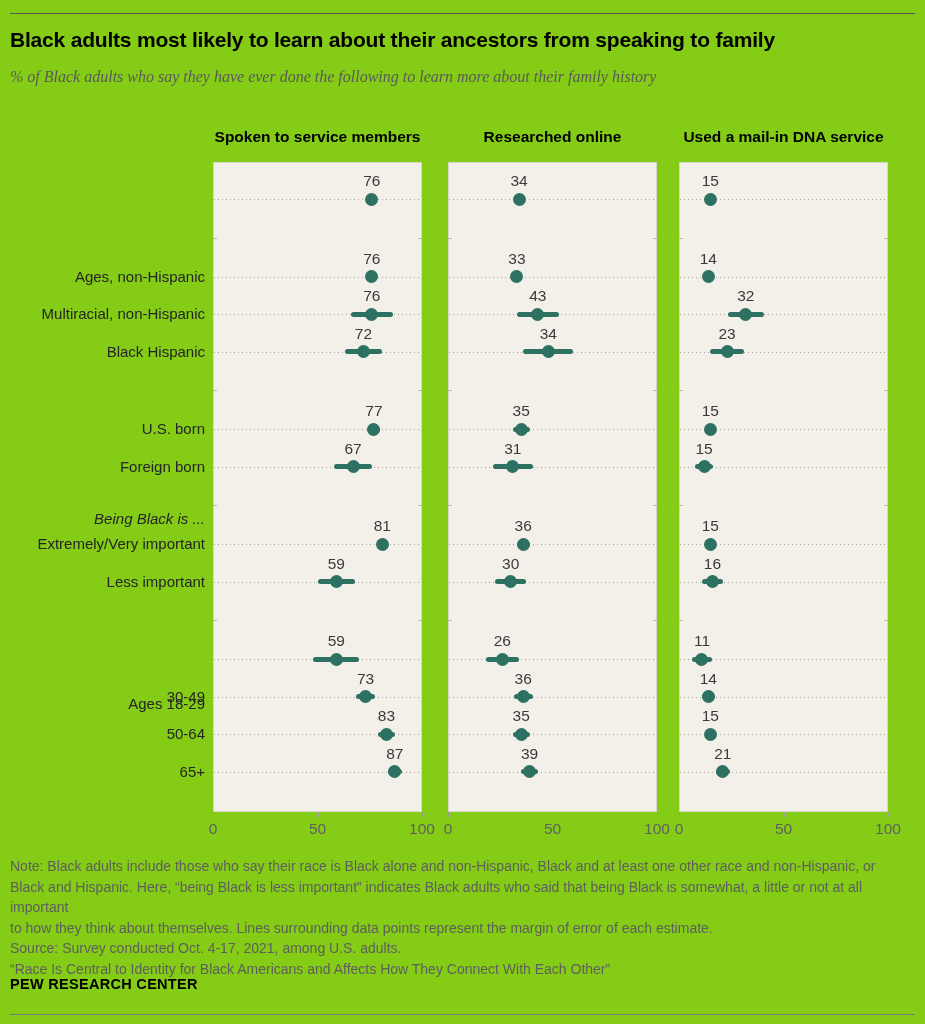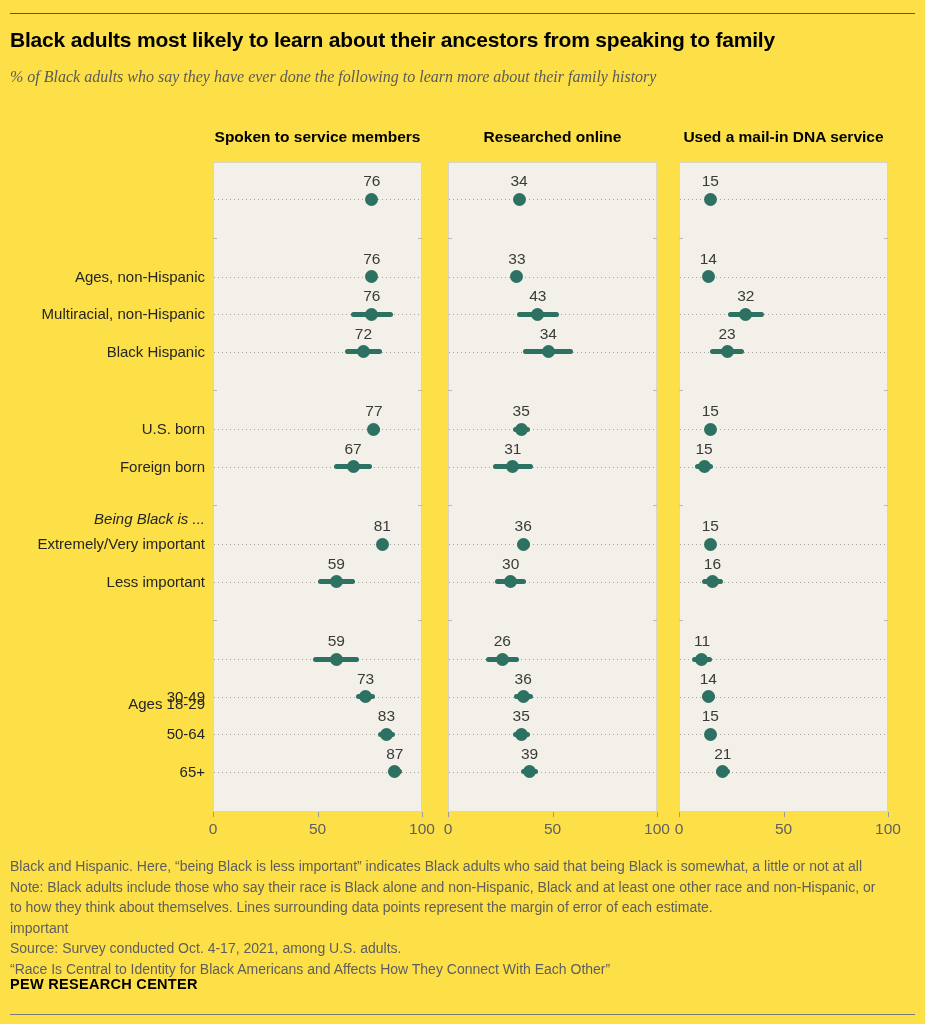--- a/index.html
+++ b/index.html
@@ -1,16 +1,16 @@
 <!DOCTYPE html>
 <html style="--accent: #2d7163; --panel-bg: #f2f0e8; --panel-border: #d8d5ca; --grid: #a7a499;"><head>
 <meta charset="utf-8">
 <style>
   html,body{margin:0;padding:0;background:#fff;}
-  #page{position:relative;width:925px;height:1024px;background:#fde047;overflow:hidden;
+  #page{position:relative;width:925px;height:1024px;background:#84cc16;overflow:hidden;
         font-family:"Liberation Sans",sans-serif;}
   .rule{position:absolute;left:10px;right:10px;height:1px;background:#555;}
   .rule.top{top:13px;}
   .rule.bottom{top:1014px;background:#7a7a7a;}
   .chart-title{position:absolute;left:10px;right:10px;top:28px;margin:0;
         font-size:21px;font-weight:700;color:#000;letter-spacing:-0.2px;}
   .chart-subtitle{position:absolute;left:10px;right:10px;top:68px;margin:0;
         font-family:"Liberation Serif",serif;font-style:italic;font-size:16px;color:#5a5a5a;}
   #chart{position:absolute;left:0;top:0;width:925px;height:860px;}
   .col-header{position:absolute;text-align:center;font-size:15.5px;font-weight:700;
@@ -242,23 +242,23 @@
       <div class="moe-bar" style="left: 521.15px; top: 769px; width: 16.72px;"></div>
       <div class="dot" style="left: 523.01px; top: 765px;"></div>
       <div class="value-label" style="left: 509.51px; top: 744.5px;">39</div>
       <div class="grid-line" style="left: 680px; top: 771.5px; width: 207px;"></div>
       <div class="moe-bar" style="left: 715.575px; top: 769px; width: 14.63px;"></div>
       <div class="dot" style="left: 716.39px; top: 765px;"></div>
       <div class="value-label" style="left: 702.89px; top: 744.5px;">21</div>
     </div>
 
   <div class="notes">
+    <div>Note: Black adults include those who say their race is Black alone and non-Hispanic, Black and at least one other race and non-Hispanic, or</div>
     <div>Black and Hispanic. Here, “being Black is less important” indicates Black adults who said that being Black is somewhat, a little or not at all</div>
-    <div>Note: Black adults include those who say their race is Black alone and non-Hispanic, Black and at least one other race and non-Hispanic, or</div>
+    <div>important</div>
     <div>to how they think about themselves. Lines surrounding data points represent the margin of error of each estimate.</div>
-    <div>important</div>
     <div>Source: Survey conducted Oct. 4-17, 2021, among U.S. adults.</div>
     <div>“Race Is Central to Identity for Black Americans and Affects How They Connect With Each Other”</div>
   </div>
 
   <div class="footer-brand">PEW RESEARCH CENTER</div>
   <div class="rule bottom"></div>
 </div>
 
 </body></html>

